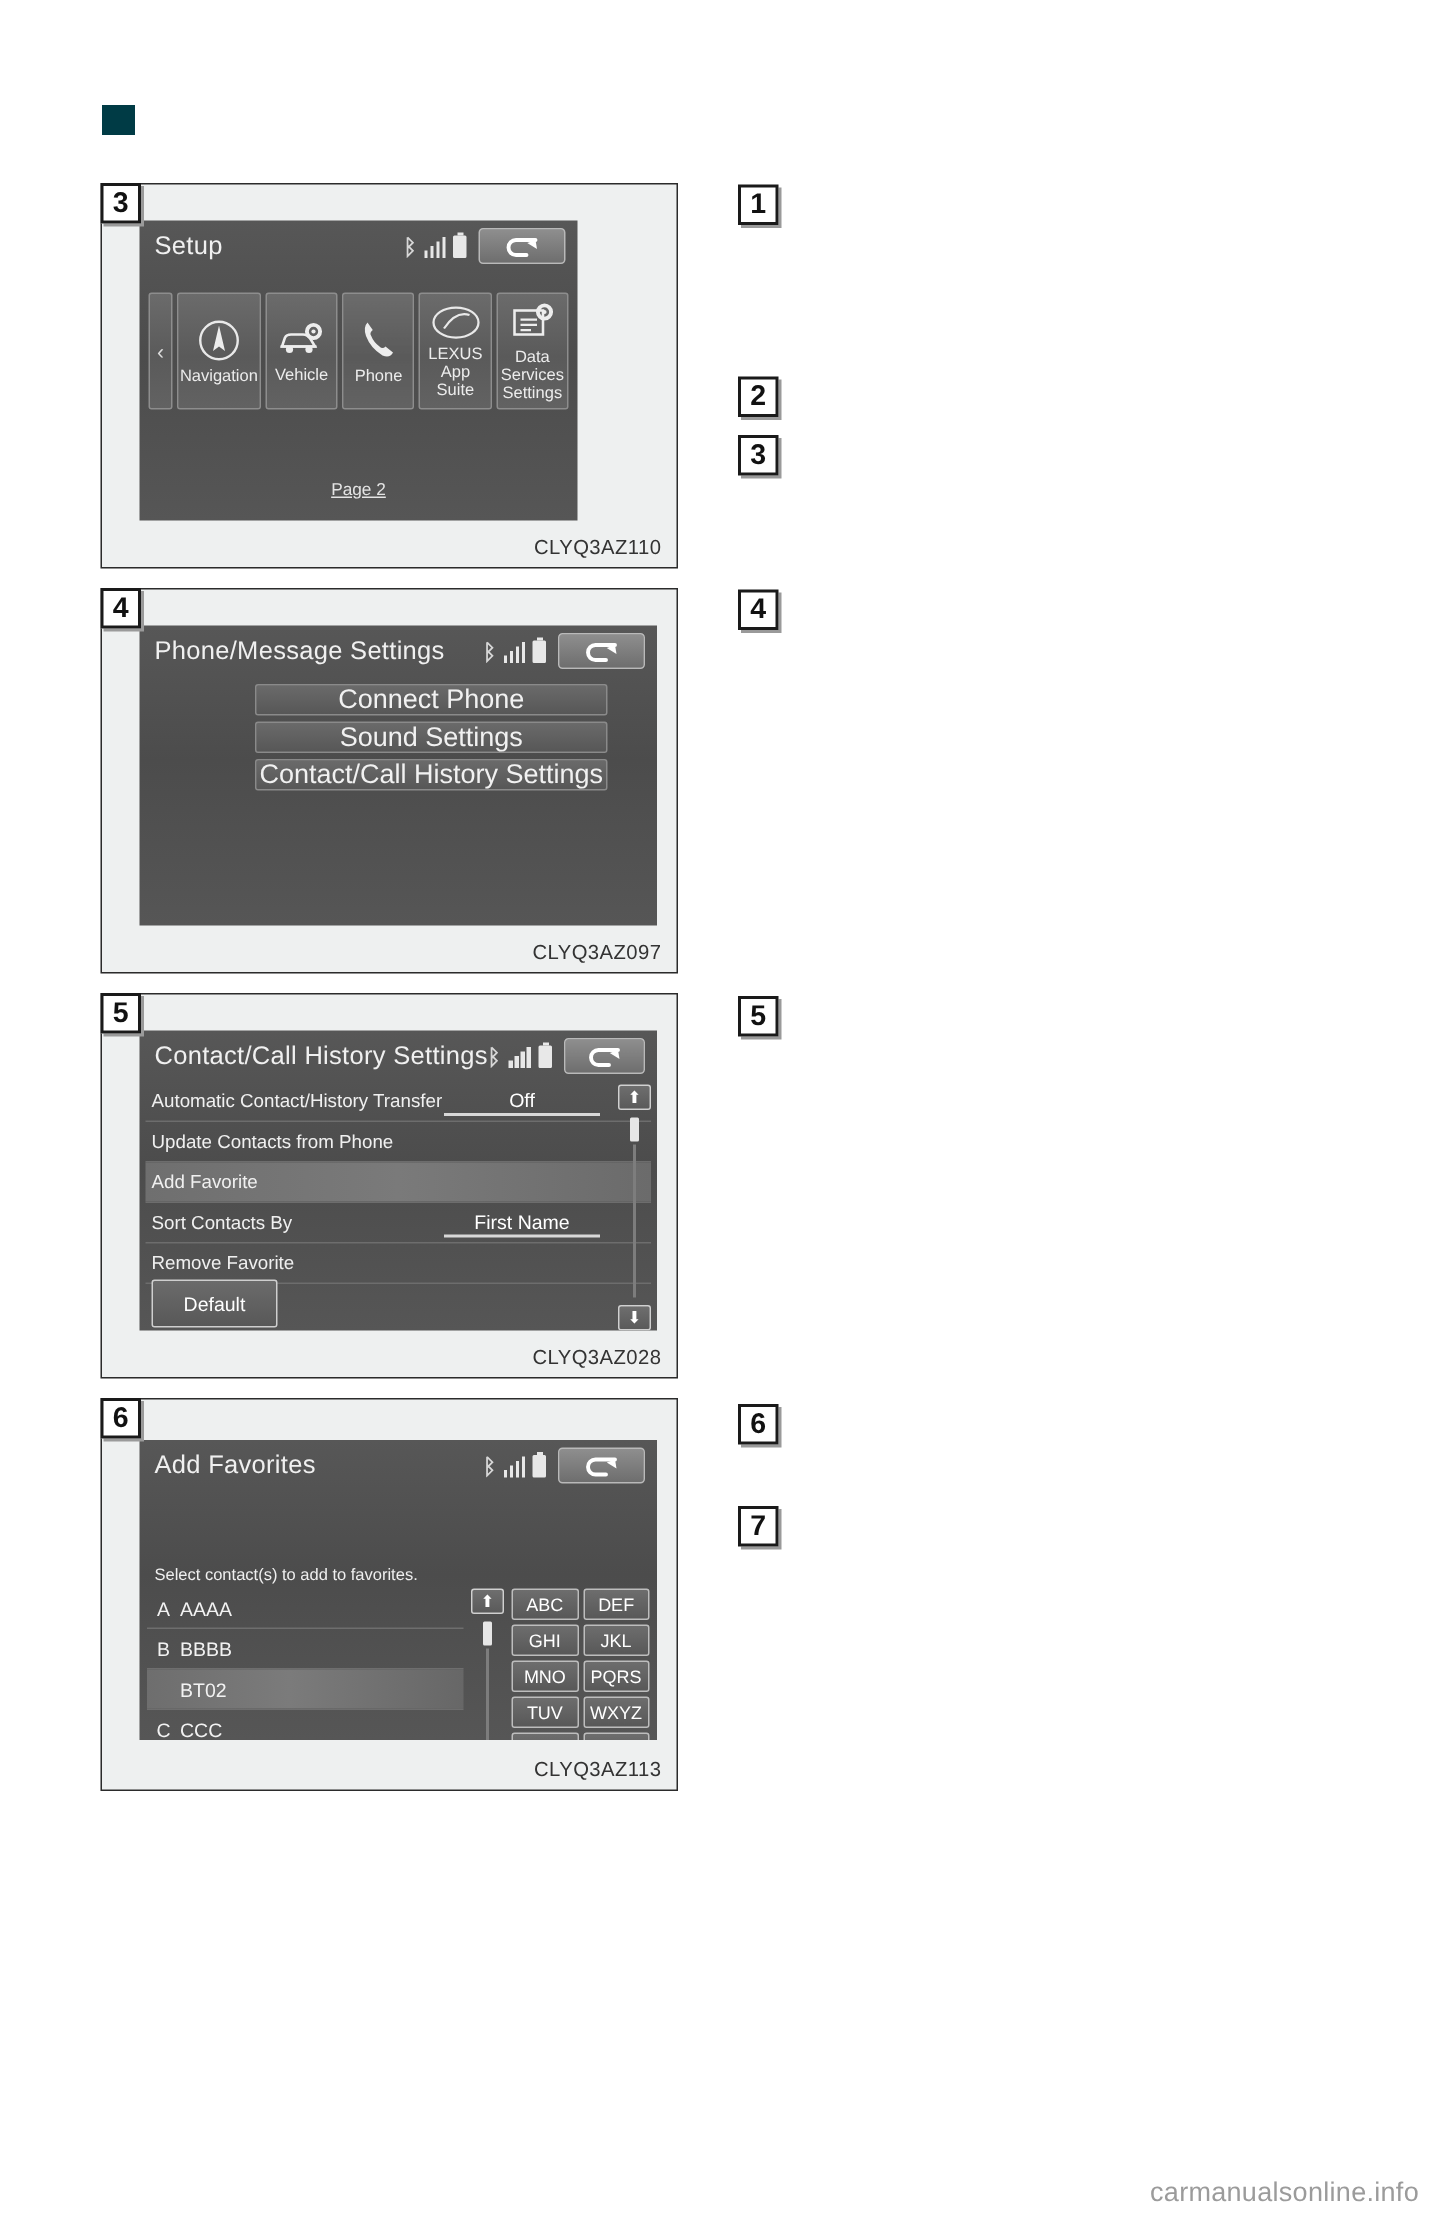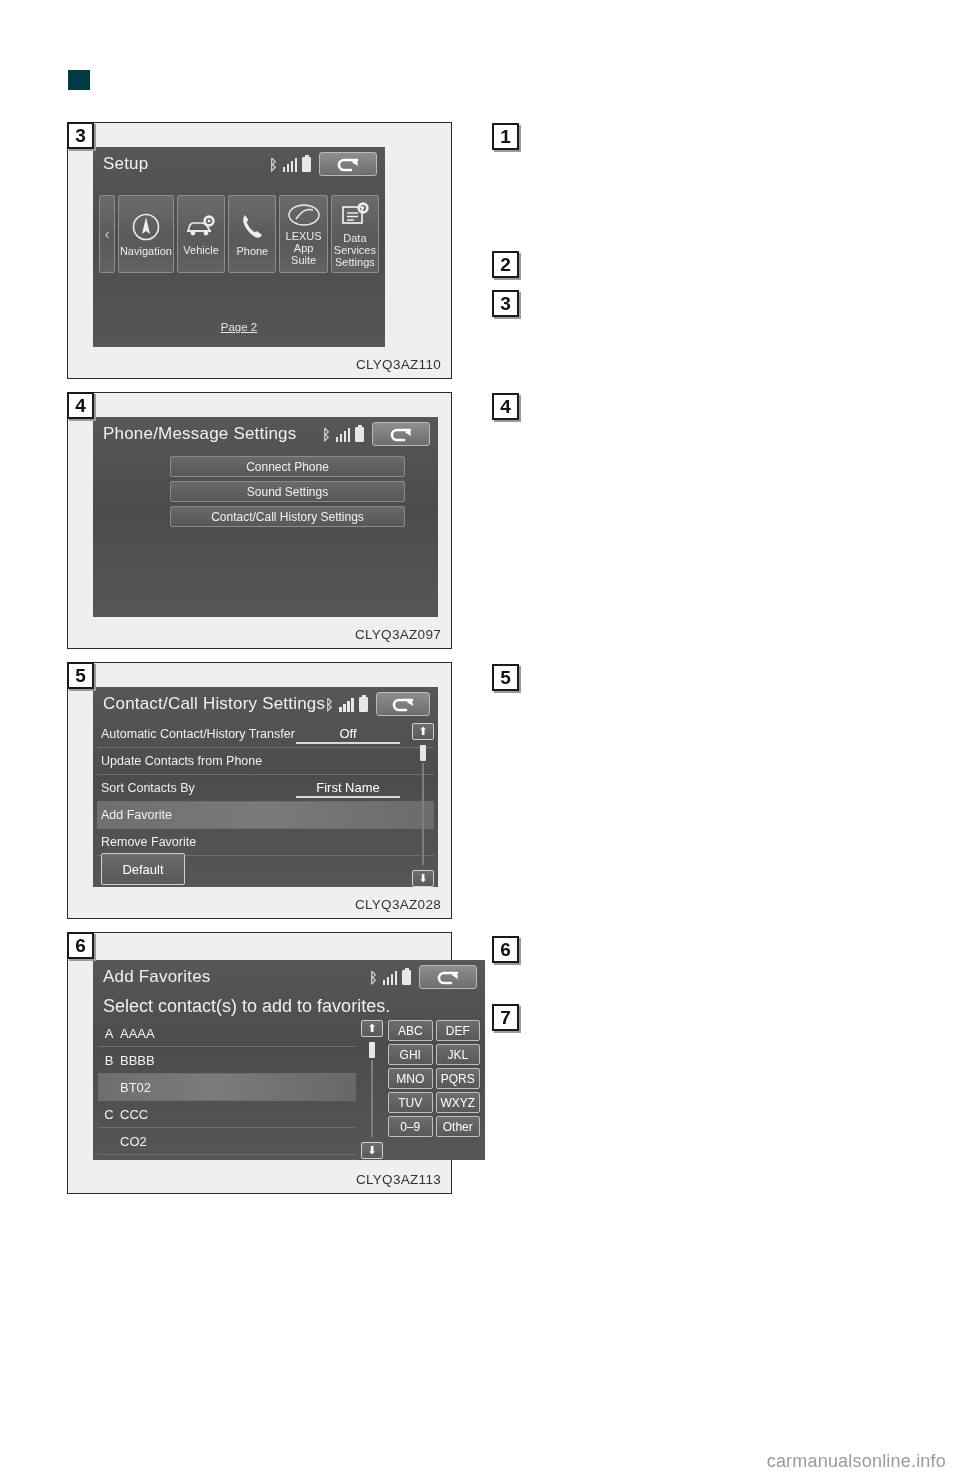--- a/index.html
+++ b/index.html
@@ -94,21 +94,21 @@
     text-align: center; font-size: 11.5px; color: #e4e4e4; text-decoration: underline;
   }
   .chev { font-size: 14px; color: #ddd; }
 
   
   .btnlist { padding: 5px 33px 0 33px; display:flex; flex-direction:column; gap:4px; }
   .listbtn {
     height: 21px; border: 1px solid #8a8a8a; border-radius: 2px;
     background: linear-gradient(180deg,#6a6a6a,#575757);
     display: flex; align-items: center; justify-content: center;
-    font-size: 12px; color: #f1f1f1; margin-left: 44px;
+    font-size: 18px; color: #f1f1f1; margin-left: 44px;
   }
 
   
   .setrows { position: relative; height: calc(100% - 32px); padding: 0 4px; }
   .setrow {
     height: 27px; display: flex; align-items: center;
     border-bottom: 1px solid #6d6d6d; position: relative;
     padding: 0 4px;
   }
   .setrow.hl { background: linear-gradient(90deg,#6f6f6f,#7a7a7a 50%,#6b6b6b); }
@@ -135,21 +135,21 @@
   .arrowbtn.bottom { position: absolute; bottom: 0; }
   .thumb {
     position: absolute; left: 8px; top: 22px;
     width: 6px; height: 16px; background: #e6e6e6; border-radius: 1px;
   }
   .track {
     position:absolute; left:10px; top:40px; bottom:22px; width:2px; background:#7d7d7d;
   }
 
   
-  .subhint { font-size: 18px; color: #efefef; padding: 2px 10px 3px 10px; }
+  .subhint { font-size: 11px; color: #efefef; padding: 2px 10px 3px 10px; margin-top: 48px; }
   .favbody { display: flex; height: calc(100% - 57px); padding: 0 5px 4px 5px; gap: 5px; }
   .contactcol { flex: 1; position: relative; }
   .contactrow {
     height: 27px; display: flex; align-items: center;
     border-bottom: 1px solid #6e6e6e; font-size: 13px; color: #f2f2f2;
   }
   .contactrow.sel { background: linear-gradient(90deg,#6e6e6e,#7b7b7b 45%,#676767); }
   .c-letter { width: 22px; text-align: center; }
   .c-name { }
   .favscroll { width: 22px; position: relative; }
@@ -333,26 +333,26 @@
       </div>
 
       <div class="setrows">
         <div class="setrow">
           <span class="lbl">Automatic Contact/History Transfer</span>
           <span class="val">Off</span>
         </div>
         <div class="setrow">
           <span class="lbl">Update Contacts from Phone</span>
         </div>
+        <div class="setrow hl">
+          <span class="lbl">Add Favorite</span>
+        </div>
         <div class="setrow">
           <span class="lbl">Sort Contacts By</span>
           <span class="val">First Name</span>
-        </div>
-        <div class="setrow hl">
-          <span class="lbl">Add Favorite</span>
         </div>
         <div class="setrow">
           <span class="lbl">Remove Favorite</span>
         </div>
 
         <div class="defbtn">Default</div>
 
         <div class="scrollcol">
           <div class="arrowbtn">⬆</div>
           <div class="thumb"></div>
@@ -361,21 +361,21 @@
         </div>
       </div>
     </div>
 
     <div class="caption">CLYQ3AZ028</div>
   </div>
 
   <div class="figure" style="left:67px; top:932px; width:385px; height:262px;">
     <div class="badge fig-badge">6</div>
 
-    <div class="screen" style="left:25px; top:27px; width:392px; height:200px;">
+    <div class="screen" style="left:25px; top:27px; width:345px; height:200px;">
       <div class="screen-head">
         <div class="screen-title">Add Favorites</div>
         <div class="statusicons">
           <svg class="bt-ico" viewBox="0 0 10 16">
             <path d="M3 1 L7 5 L3 9 L3 1 M3 7 L7 11 L3 15 L3 7" fill="none" stroke="#e6e6e6" stroke-width="1.3"></path>
           </svg>
           <span class="sig">
               <i></i>
               <i></i>
               <i></i>

